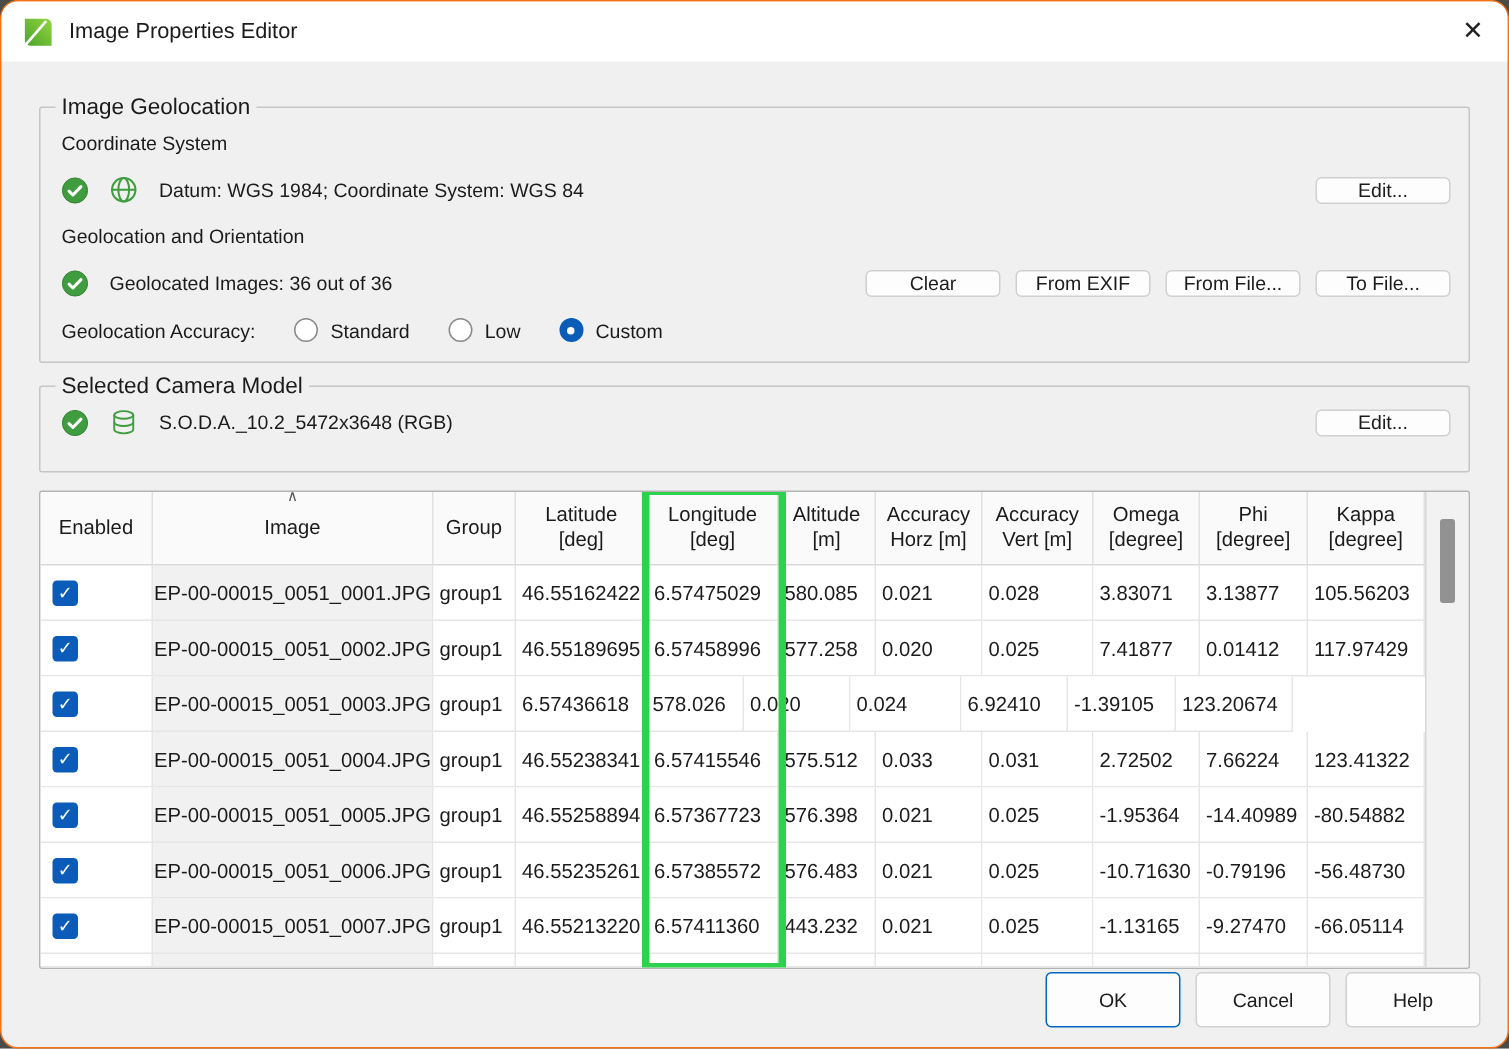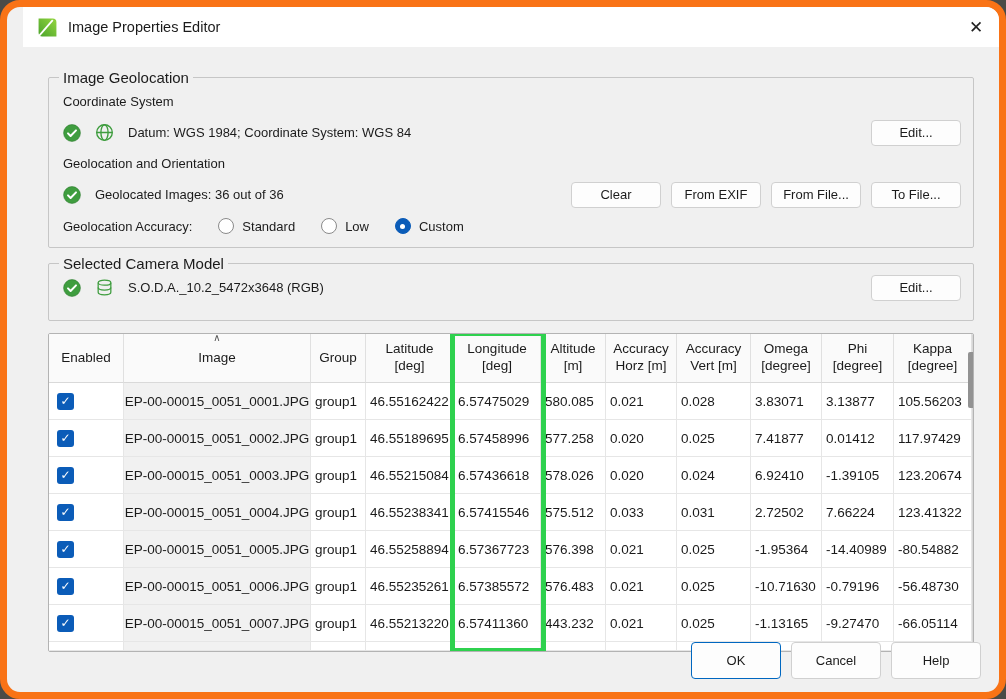--- a/index.html
+++ b/index.html
@@ -4,43 +4,43 @@
 <style>
   html,body{margin:0;padding:0;}
   body{
     width:1006px;height:699px;overflow:hidden;
     background:#4b4b47;
     font-family:"Liberation Sans","DejaVu Sans",sans-serif;
     -webkit-font-smoothing:antialiased;
   }
   .dialog{
     position:absolute;inset:0;
-    background:#f0f0f0;border-radius:20px;overflow:hidden;
-    border:7px solid #f97316;box-sizing:border-box;padding-left:16px;
+    background:#f0f0f0;border-radius:12px;overflow:hidden;
+    border:1px solid #f97316;box-sizing:border-box;
   }
   
   .titlebar{height:40px;background:#ffffff;display:flex;align-items:center;padding:0 0 0 14px;}
   .app-icon{width:21px;height:21px;margin-right:10px;flex:0 0 auto;}
   .title-text{font-size:14.5px;color:#1b1b1b;}
   .close-btn{margin-left:auto;width:46px;height:40px;display:flex;align-items:center;justify-content:center;
     font-size:17px;color:#222;cursor:default;}
   
   .content{padding:0 25px;}
   .groupbox{position:relative;border:1px solid #c6c6c6;border-radius:2px;margin-top:30px;
     padding:12px 12px 10px 12px;}
   .groupbox-label{position:absolute;top:-9px;left:10px;background:#f0f0f0;padding:0 4px;
     font-size:15px;color:#1b1b1b;}
   .section-label{font-size:13px;color:#1b1b1b;margin:4px 0 10px 2px;}
   .status-row{display:flex;align-items:center;gap:0;margin:6px 0 10px 2px;min-height:27px;}
   .status-icon{width:18px;height:18px;flex:0 0 auto;}
   .globe-icon,.cyl-icon{width:19px;height:19px;margin-left:14px;flex:0 0 auto;}
   .status-text{font-size:13px;color:#1b1b1b;margin-left:14px;}
   
   .btn{display:inline-flex;align-items:center;justify-content:center;
-    width:90px;height:26px;background:#fdfdfd;border:1px solid #d0d0d0;border-radius:4px;
+    width:90px;height:18px;background:#fdfdfd;border:1px solid #d0d0d0;border-radius:4px;
     font-size:13px;color:#1b1b1b;box-sizing:border-box;cursor:default;}
   .btn-row{display:flex;gap:10px;margin-left:auto;}
   .row-with-btns{display:flex;align-items:center;}
   
   .accuracy-row{display:flex;align-items:center;margin:10px 0 4px 2px;}
   .radio{width:16px;height:16px;border-radius:50%;border:1px solid #8a8a8a;background:#fff;
     box-sizing:border-box;position:relative;flex:0 0 auto;}
   .radio.selected{background:var(--accent);border-color:var(--accent);}
   .radio.selected::after{content:'';position:absolute;left:4.5px;top:4.5px;right:4.5px;bottom:4.5px;
     background:#fff;border-radius:50%;}
@@ -229,21 +229,20 @@
             <div class="td col-omega">7.41877</div>
             <div class="td col-phi">0.01412</div>
             <div class="td col-kappa">117.97429</div>
           </div>
           <div class="tr">
             <div class="td col-enabled">
               <span class="checkbox">✓</span>
             </div>
             <div class="td col-image">EP-00-00015_0051_0003.JPG</div>
             <div class="td col-group">group1</div>
-            <div class="td col-latitude">46.55215084</div>
             <div class="td col-longitude">6.57436618</div>
             <div class="td col-altitude">578.026</div>
             <div class="td col-acc_horz">0.020</div>
             <div class="td col-acc_vert">0.024</div>
             <div class="td col-omega">6.92410</div>
             <div class="td col-phi">-1.39105</div>
             <div class="td col-kappa">123.20674</div>
           </div>
           <div class="tr">
             <div class="td col-enabled">

